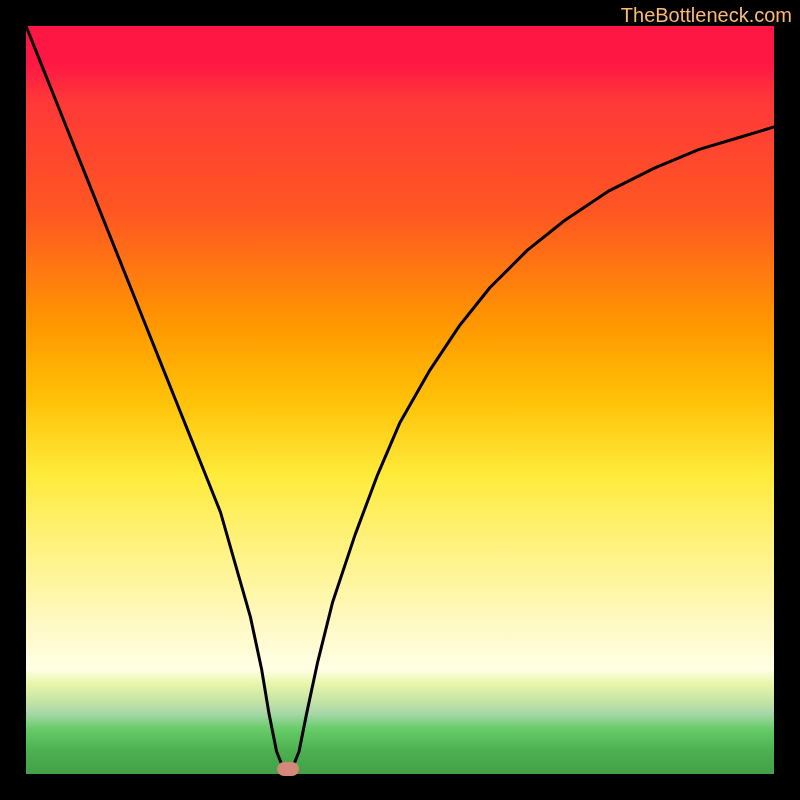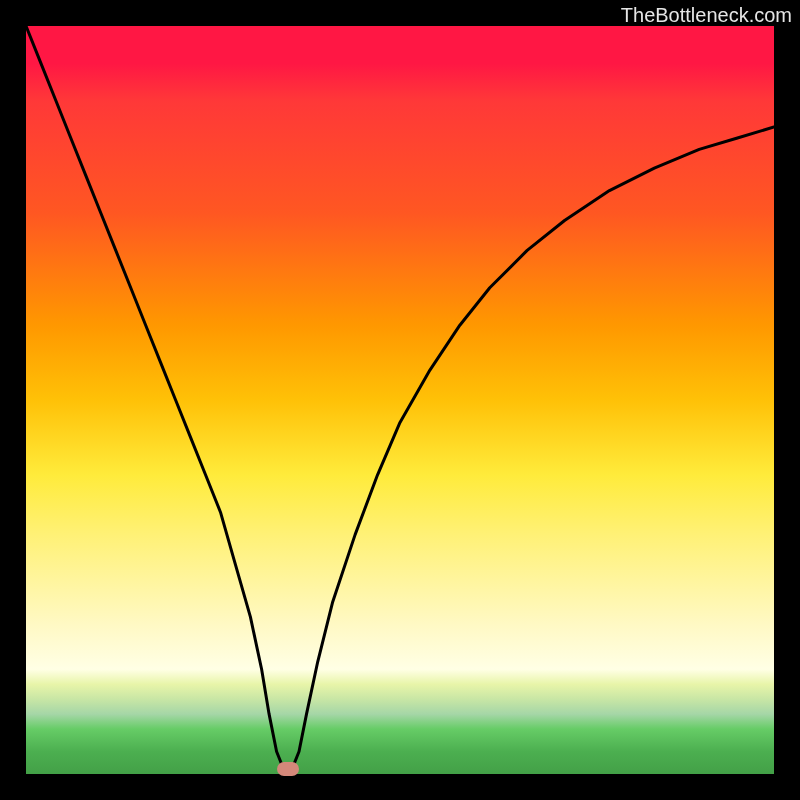--- a/index.html
+++ b/index.html
@@ -1,17 +1,17 @@
 <!DOCTYPE html>
 <html><head>
   <meta charset="utf-8">
   <style>
     * { margin: 0; padding: 0; box-sizing: border-box; }
     body { width: 800px; height: 800px; background: #000; position: relative; font-family: Arial, sans-serif; }
-    .watermark { position: absolute; top: 4px; right: 8px; color: #e5e5e5; font-size: 20px; z-index: 10; }
+    .watermark { position: absolute; top: 4px; right: 8px; color: #fdba74; font-size: 20px; z-index: 10; }
     .chart-container { position: absolute; top: 26px; left: 26px; width: 748px; height: 748px; background: linear-gradient(180deg, #ff1744 0%, #ff1744 5%, #ff3838 10%, #ff5722 25%, #ff9800 40%, #ffc107 50%, #ffeb3b 60%, #fff176 68%, #fff59d 74%, #fff9c4 80%, #ffffe5 86%, #e8f5a9 88%, #c8e6a5 90%, #a5d6a7 92%, #66cc66 94%, #4caf50 97%, #43a047 100%); }
     .curve-svg { position: absolute; top: 0; left: 0; width: 748px; height: 748px; }
     .optimal-marker { position: absolute; width: 22px; height: 14px; background: #d4887a; border-radius: 8px; transform: translate(-50%, -50%); }
   </style>
 </head>
 <body>
 
 <div class="watermark">TheBottleneck.com</div>
 
 <div class="chart-container">

